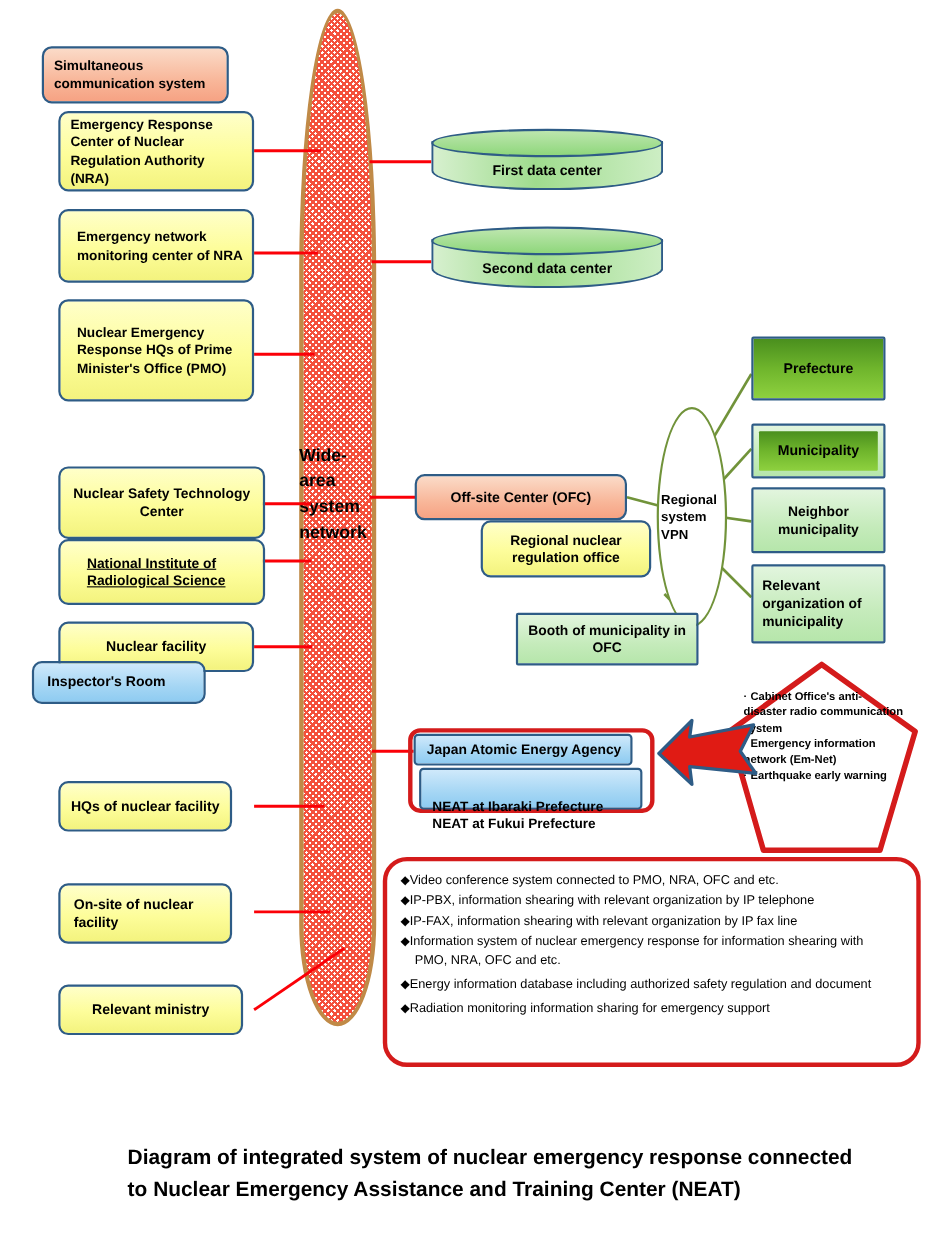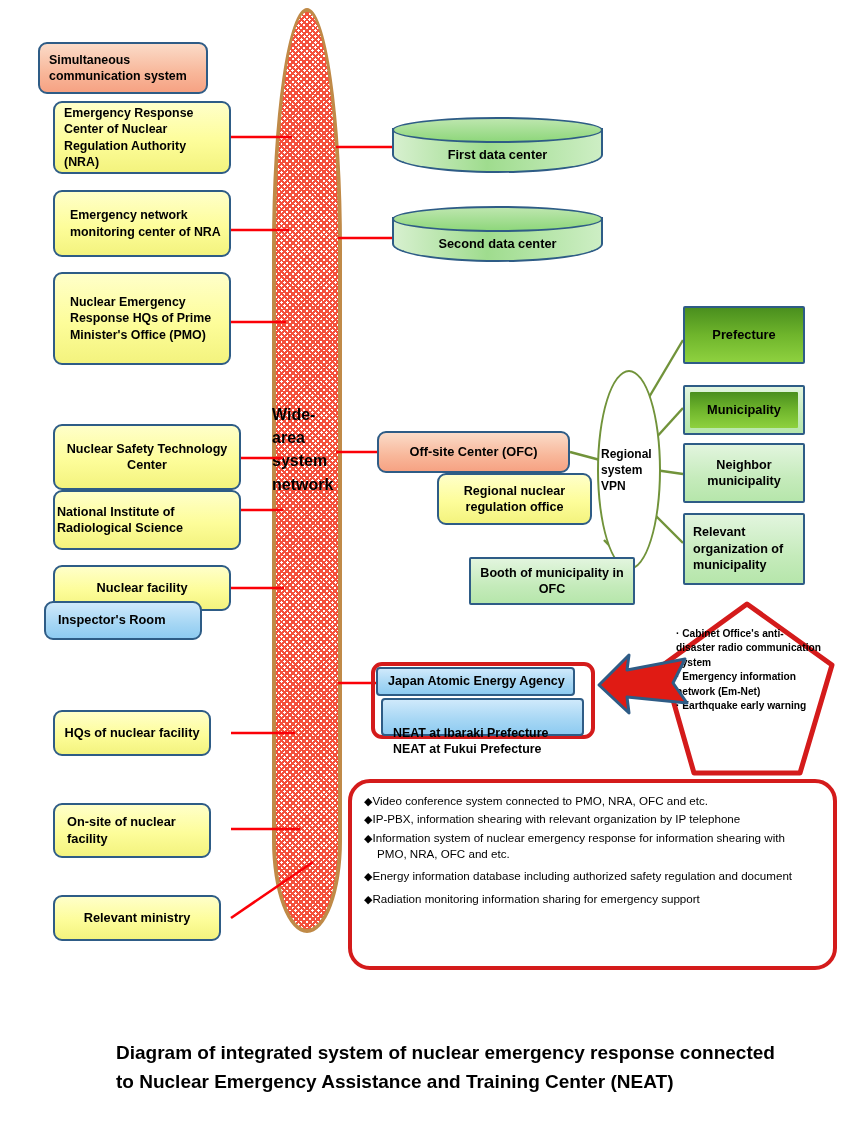--- a/index.html
+++ b/index.html
@@ -125,29 +125,29 @@
   </div>
 
   <div class="node yellow left-align" style="left:53px;top:272px;width:178px;height:93px;font-size:12.4px;padding-left:15px;">
     <span>Nuclear Emergency Response HQs of Prime Minister's Office (PMO)</span>
   </div>
 
   <div class="node yellow" style="left:53px;top:424px;width:188px;height:66px;font-size:12.6px;">
     <span>Nuclear Safety Technology Center</span>
   </div>
 
-  <div class="node yellow left-align" style="left:53px;top:490px;width:188px;height:60px;font-size:12.6px;padding-left:2px;">
+  <div class="node yellow left-align" style="left:53px;top:490px;width:188px;height:60px;font-size:12.6px;padding-left:24px;text-decoration:underline;">
     <span>National Institute of Radiological  Science</span>
   </div>
 
   <div class="node yellow" style="left:53px;top:565px;width:178px;height:46px;font-size:12.8px;">
     <span>Nuclear facility</span>
   </div>
 
-  <div class="node blue left-align" style="left:44px;top:601px;width:158px;height:39px;font-size:12.8px;padding-left:12px;">
+  <div class="node blue left-align" style="left:29px;top:601px;width:158px;height:39px;font-size:12.8px;padding-left:12px;">
     <span>Inspector's Room</span>
   </div>
 
   <div class="node yellow" style="left:53px;top:710px;width:158px;height:46px;font-size:12.8px;">
     <span>HQs of nuclear facility</span>
   </div>
 
   <div class="node yellow left-align" style="left:53px;top:803px;width:158px;height:55px;font-size:12.8px;padding-left:12px;">
     <span>On-site of nuclear facility</span>
   </div>
@@ -222,20 +222,21 @@
     <div class="txt">
       <div>·  Cabinet Office's anti-disaster radio communication system</div>
       <div>·  Emergency information network (Em-Net)</div>
       <div>·  Earthquake early warning</div>
     </div>
   </div>
 
   <div id="bullets">
     <p><span class="d">◆</span><span>Video conference system connected to PMO, NRA, OFC and etc.</span></p>
     <p><span class="d">◆</span><span>IP-PBX, information shearing with relevant organization by IP telephone</span></p>
+    <p><span class="d">◆</span><span>IP-FAX, information shearing with relevant organization by IP fax line</span></p>
     <p><span class="d">◆</span><span>Information system of nuclear emergency  response for information shearing with PMO, NRA,  OFC and etc.</span></p>
     <p style="margin-top:6px;"><span class="d">◆</span><span>Energy information database including authorized safety regulation and document</span></p>
     <p style="margin-top:6px;"><span class="d">◆</span><span>Radiation monitoring information sharing for emergency support</span></p>
   </div>
 
   <div id="caption">Diagram of integrated system of nuclear emergency response connected to Nuclear Emergency Assistance and Training Center (NEAT)</div>
 
 </div>
 
 </body></html>

